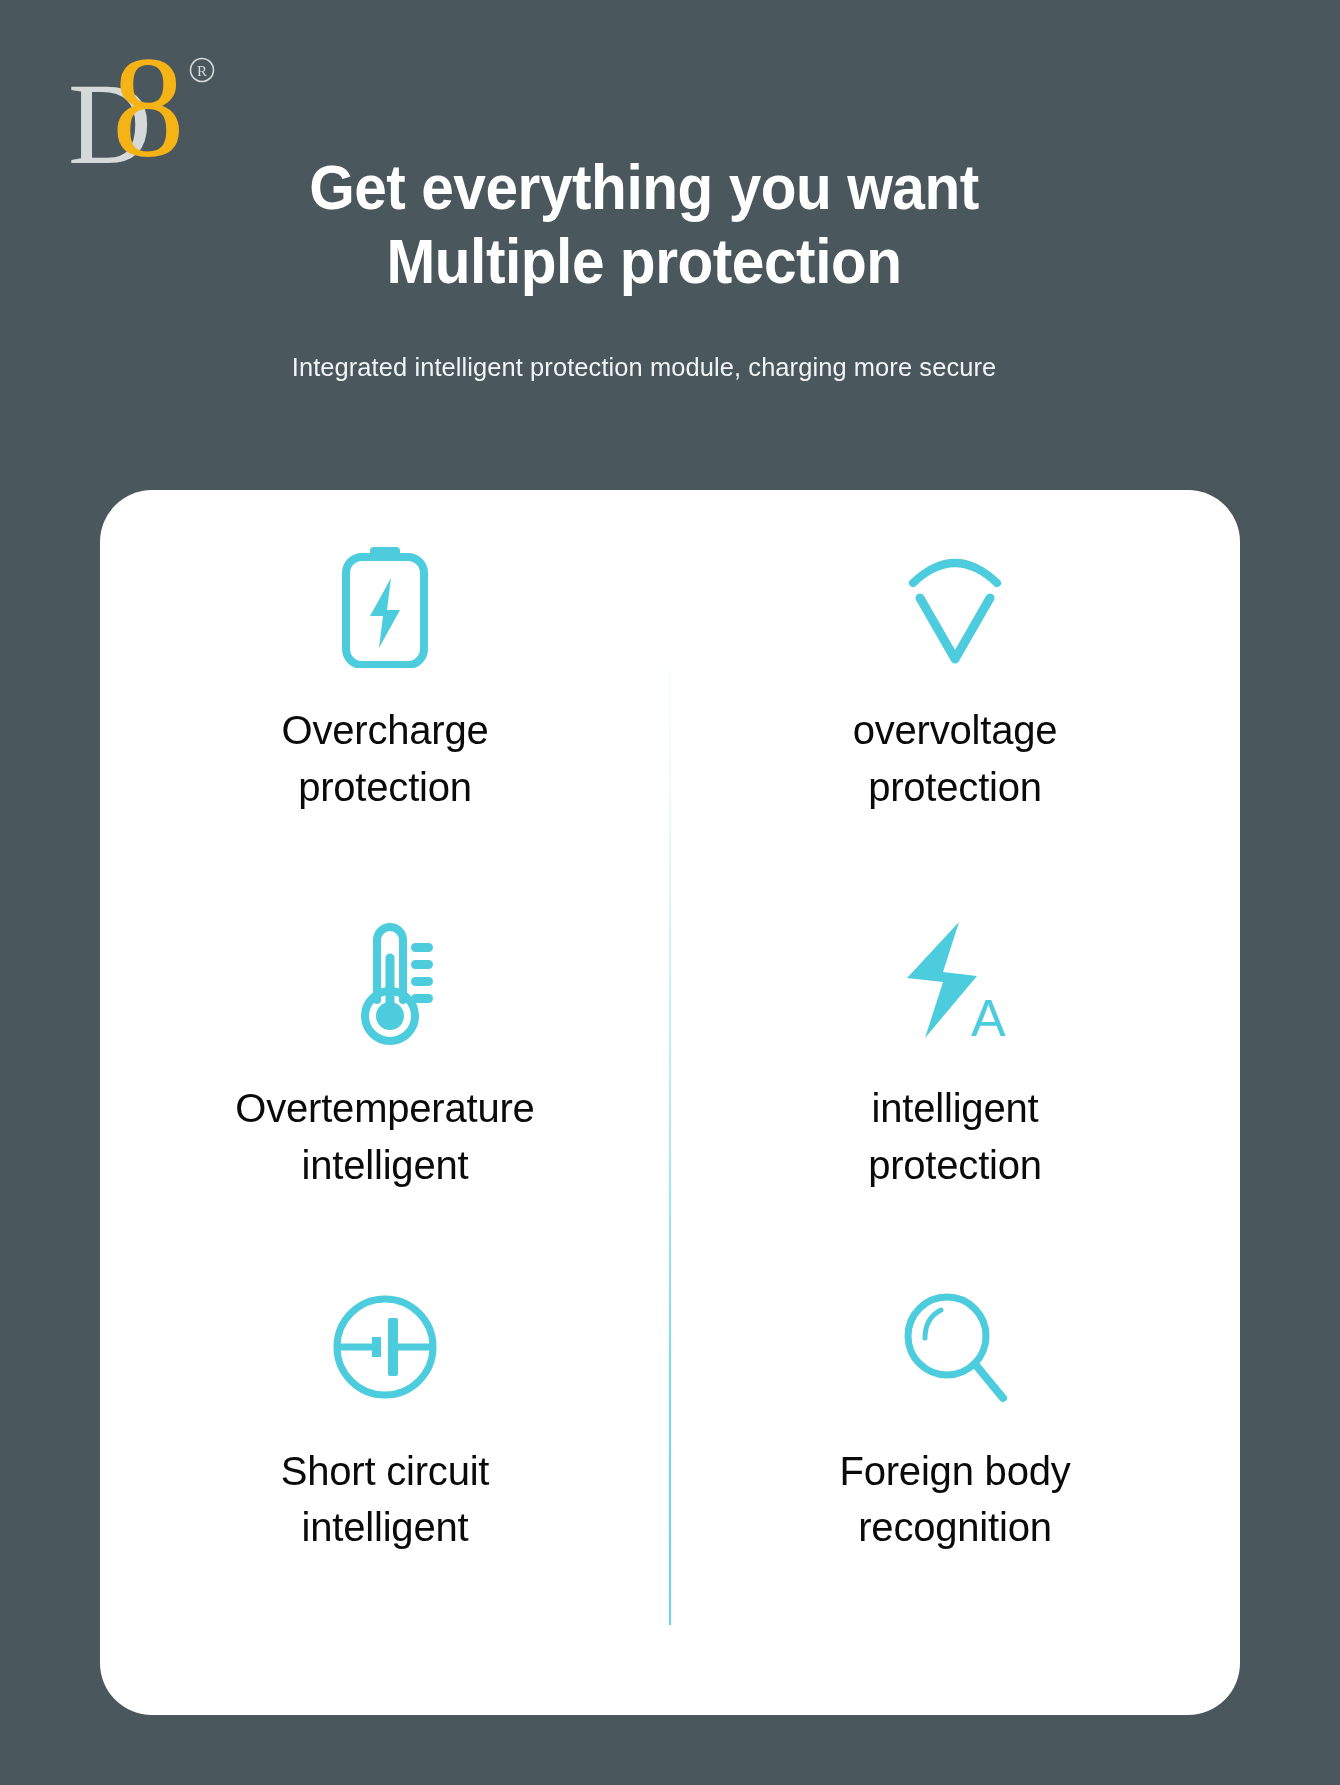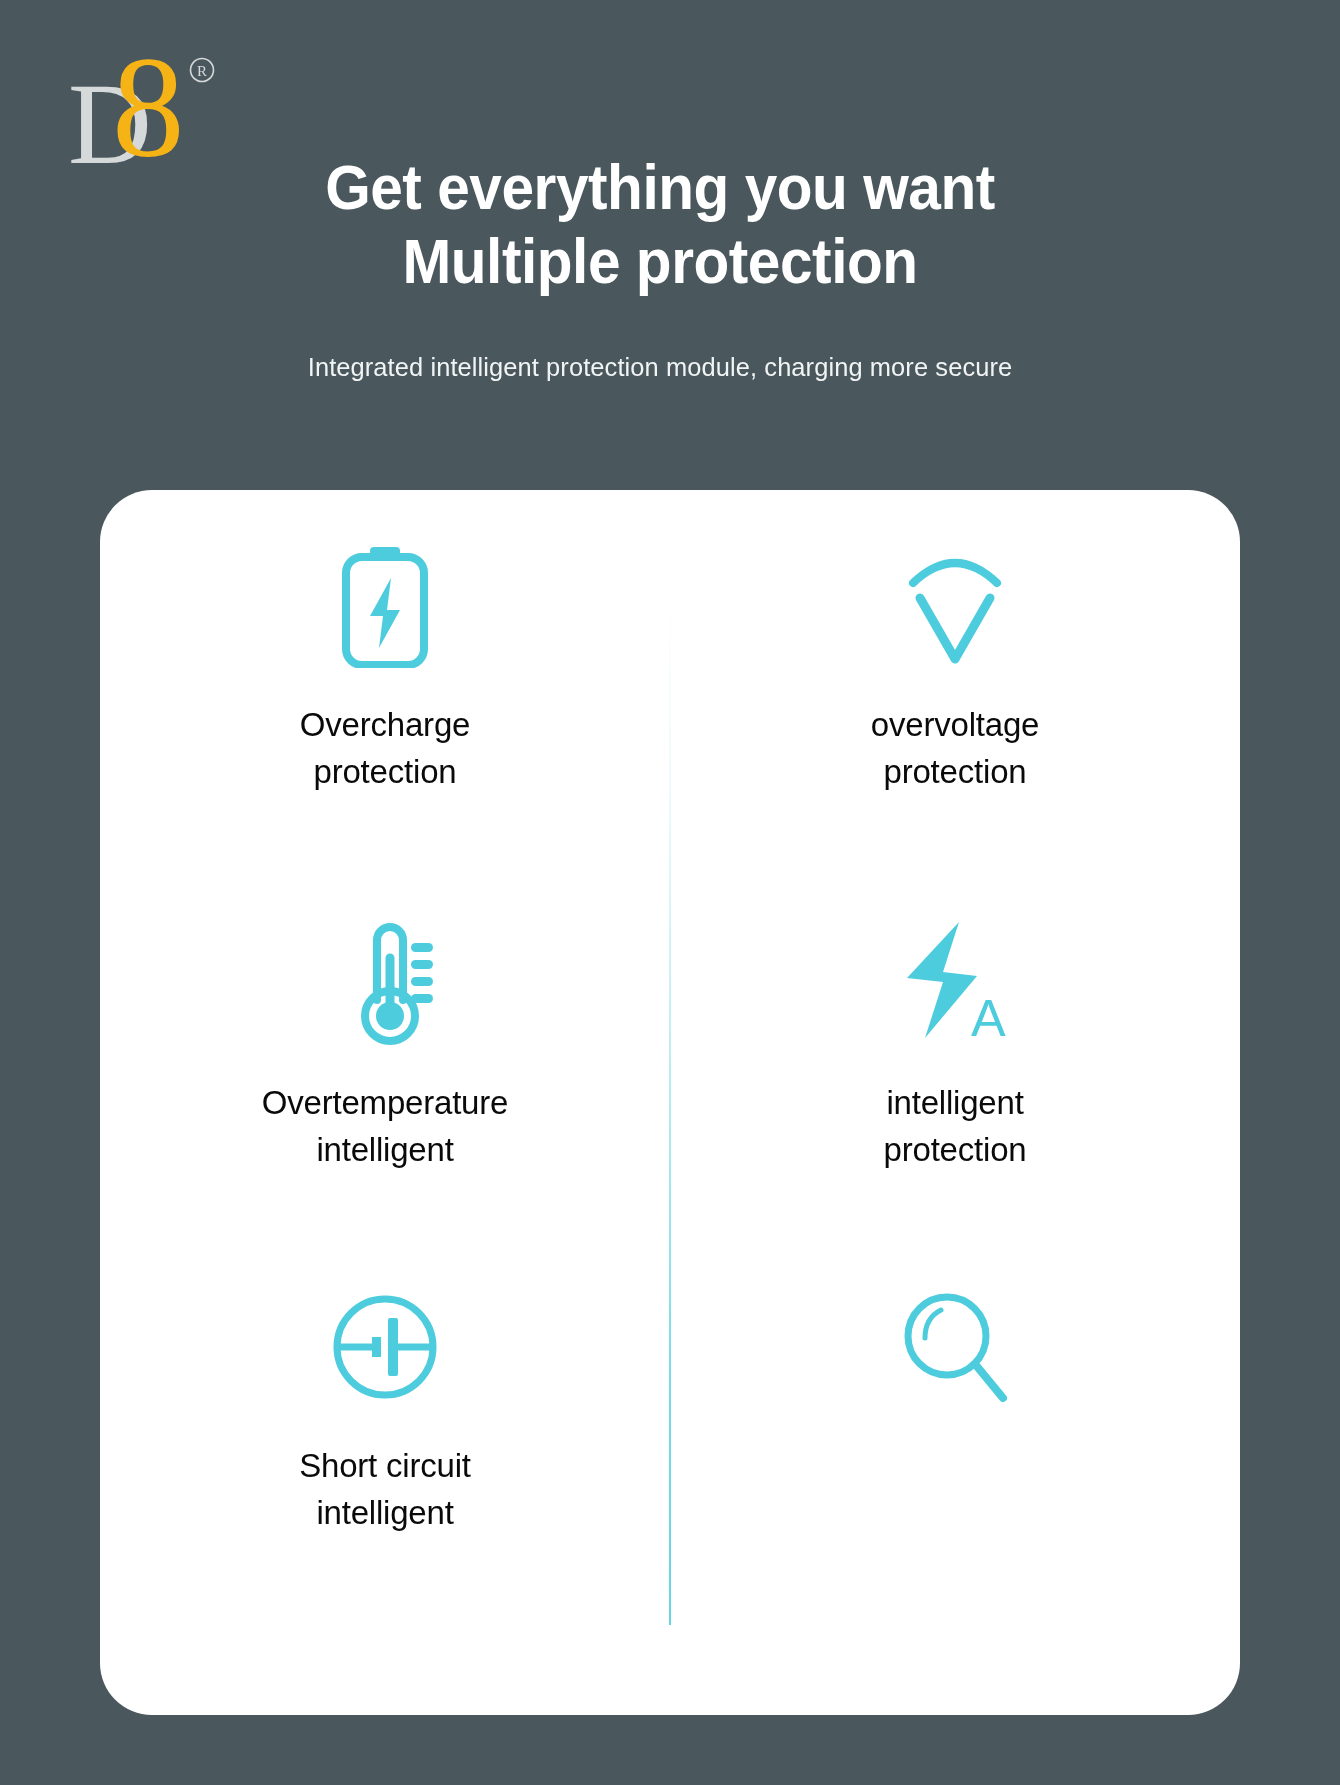--- a/index.html
+++ b/index.html
@@ -25,21 +25,20 @@
   }
   .logo svg { display: block; }
 
   
   .header {
     position: absolute;
     left: 0;
     top: 150px;
     width: 1288px;
     text-align: center;
-    margin-left: 16px;
   }
   .title {
     color: #ffffff;
     font-size: 63px;
     font-weight: bold;
     line-height: 1.18;
     letter-spacing: -0.5px;
     font-family: "Liberation Sans", sans-serif;
     margin: 0;
     transform: scaleX(0.93);
@@ -105,21 +104,21 @@
   .icon-wrap {
     height: 136px;
     display: flex;
     align-items: center;
     justify-content: center;
   }
   .feature-label {
     margin-top: 28px;
     text-align: center;
     color: #0a0a0a;
-    font-size: 33px;
+    font-size: 40px;
     line-height: 1.42;
     font-family: "Liberation Sans", sans-serif;
     letter-spacing: -0.2px;
     white-space: pre-line;
   }
 
   
   .row2 .icon-wrap { height: 140px; }
   .row3 .icon-wrap { height: 120px; }
   .row3 .feature-label { margin-top: 36px; }
@@ -218,16 +217,18 @@
     </div>
 
     <div class="feature row3">
       <div class="icon-wrap">
         <svg width="112" height="118" viewBox="0 0 112 118" xmlns="http://www.w3.org/2000/svg">
           <circle cx="48" cy="48" r="39" fill="none" stroke="#4dccdd" stroke-width="7"></circle>
           <path d="M26 50 Q26 30 42 22" fill="none" stroke="#4dccdd" stroke-width="5" stroke-linecap="round"></path>
           <path d="M76 76 L104 110" stroke="#4dccdd" stroke-width="8" stroke-linecap="round"></path>
         </svg>
       </div>
+      <div class="feature-label">Foreign body
+recognition</div>
     </div>
 
   </div>
 </div>
 
 </body></html>

